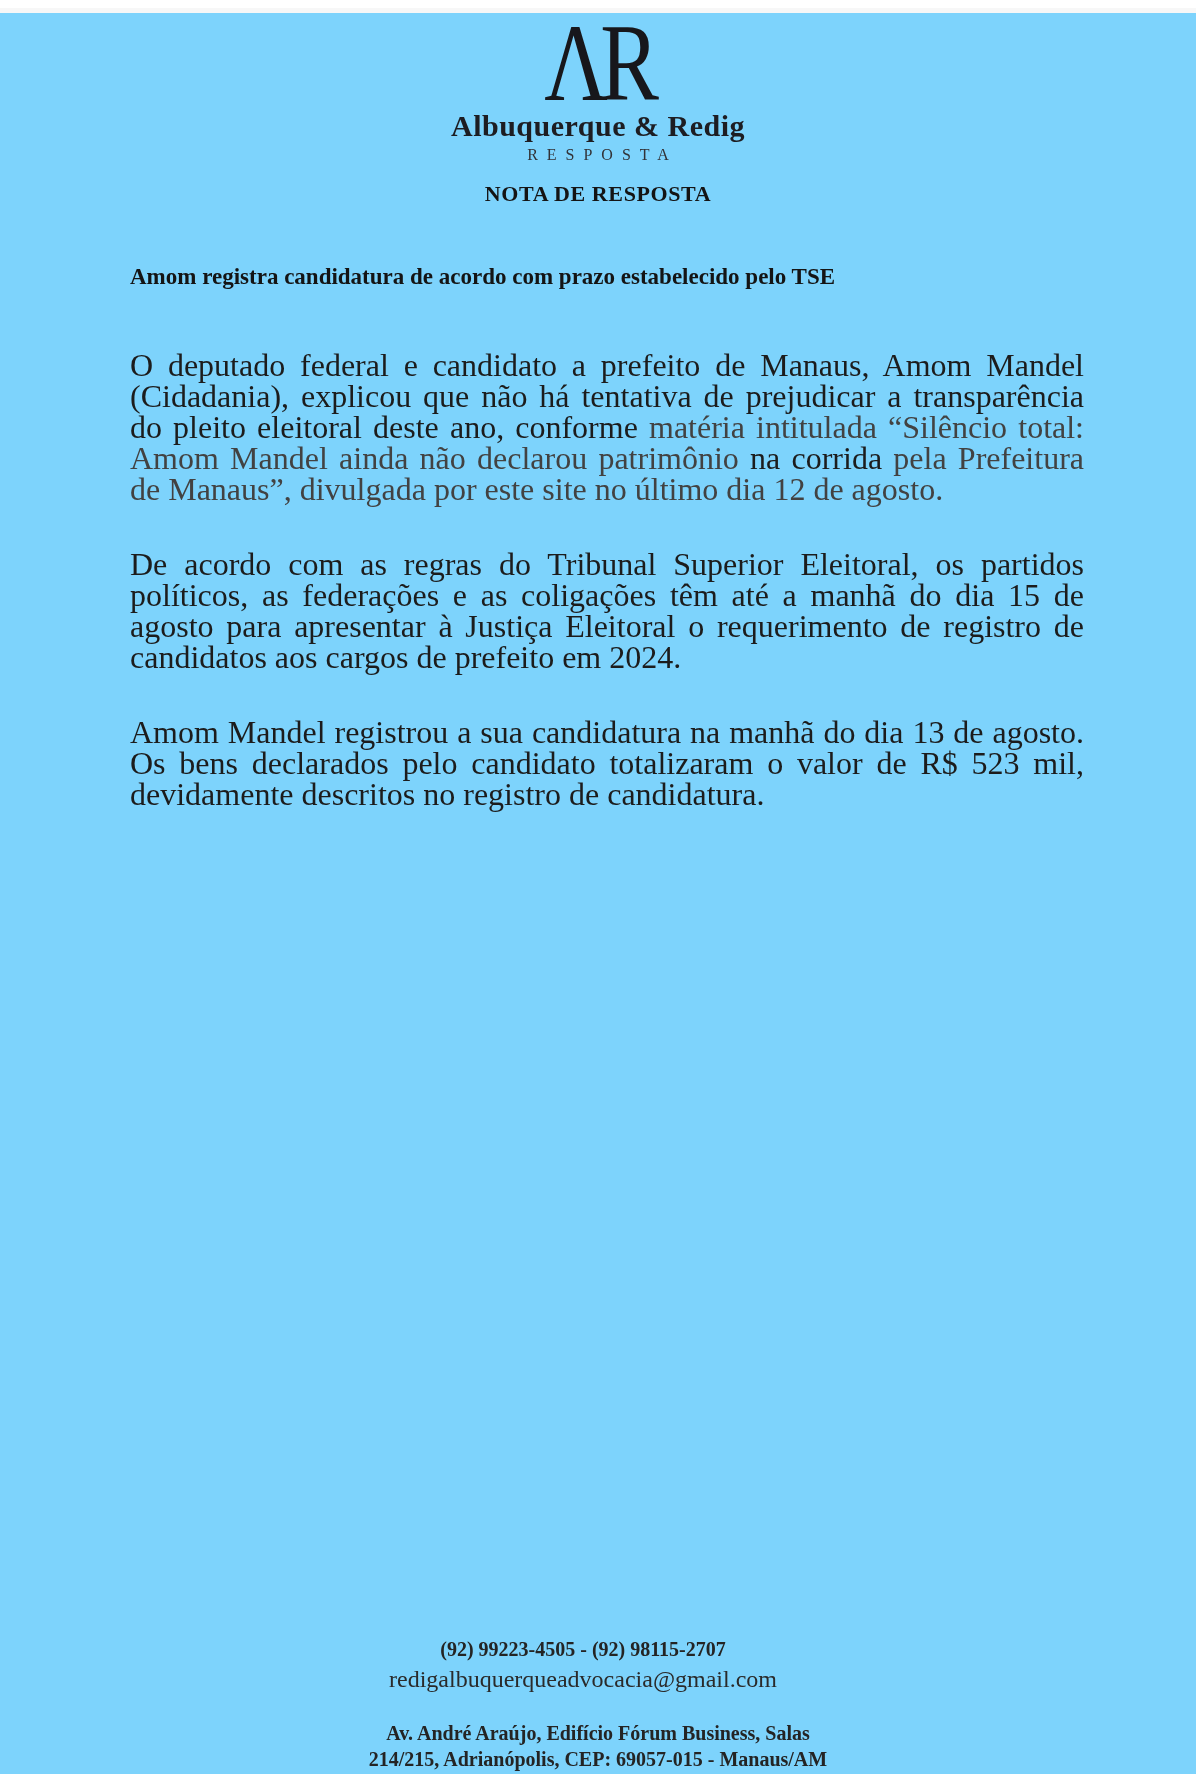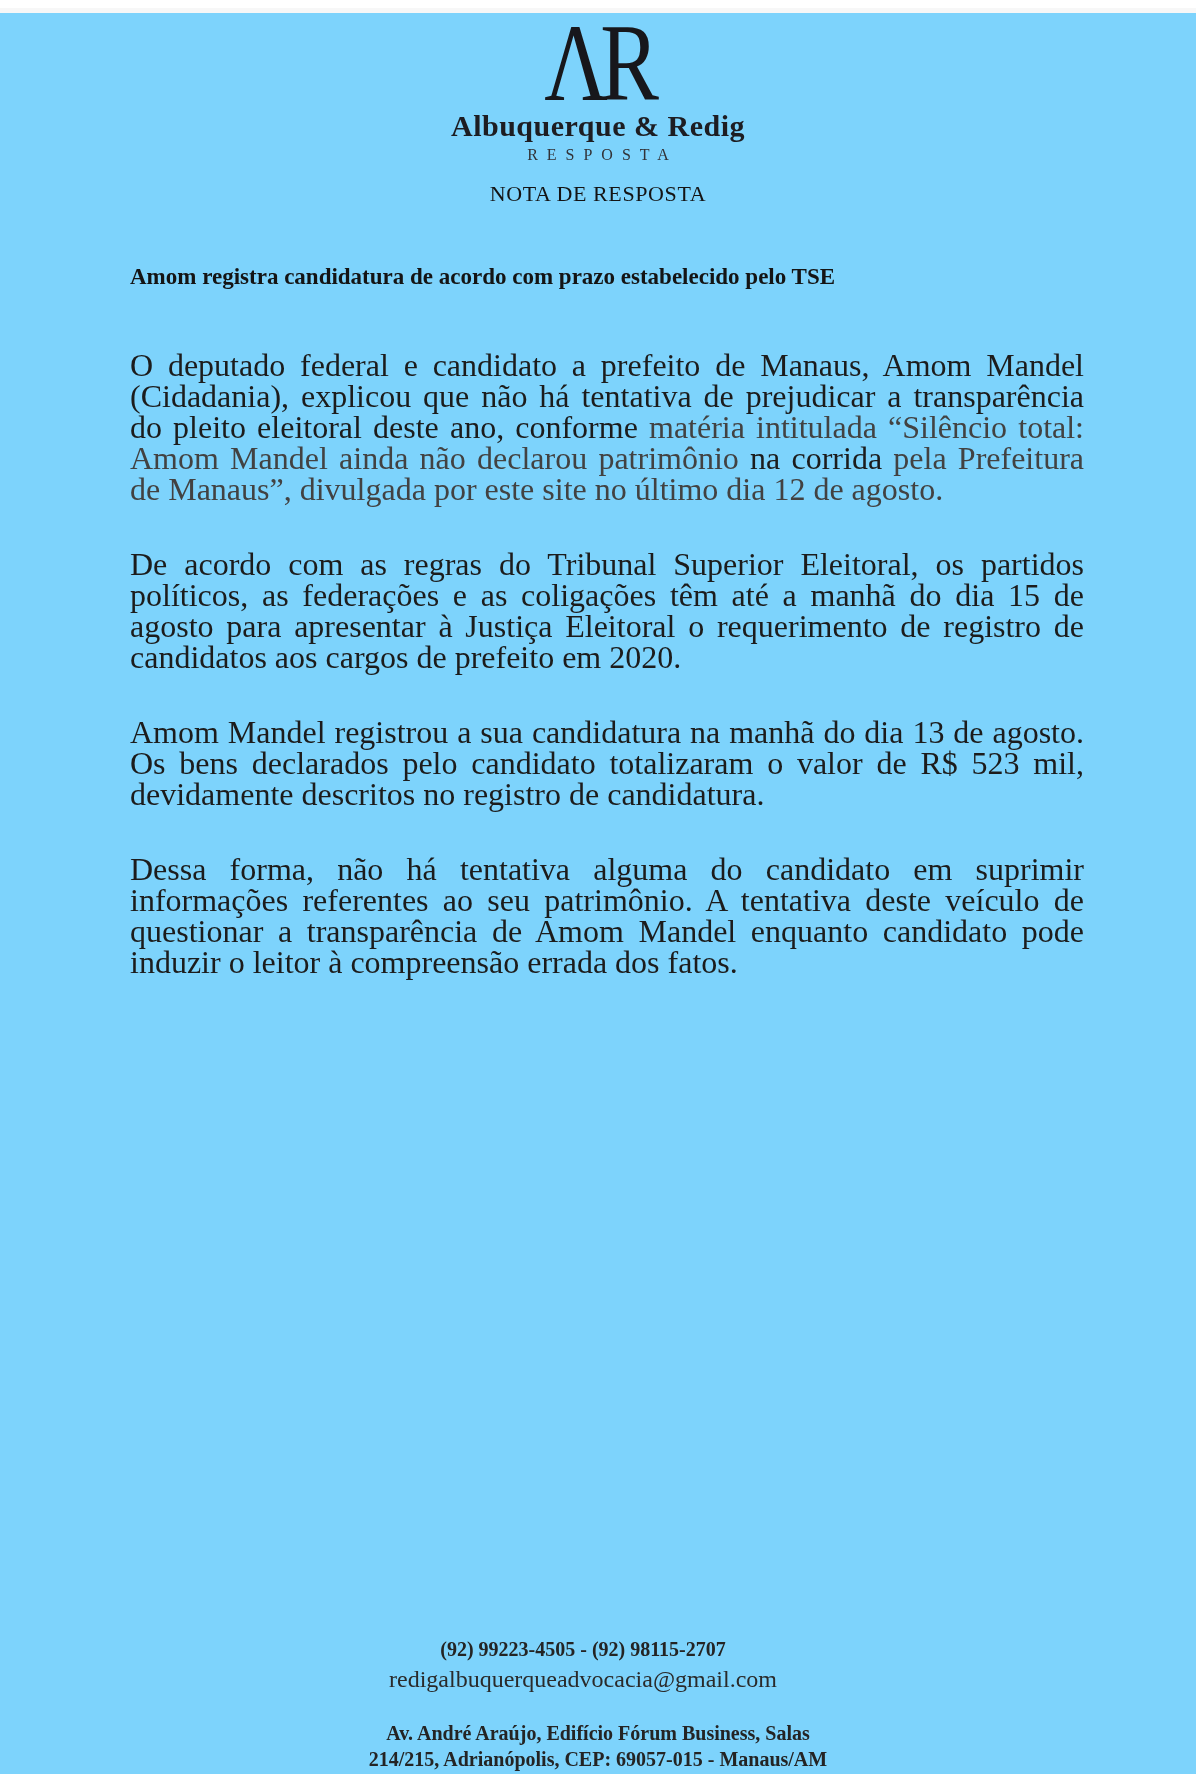--- a/index.html
+++ b/index.html
@@ -49,21 +49,21 @@
   .firm-subtitle {
     font-size: 16px;
     font-weight: 500;
     letter-spacing: 9px;
     text-indent: 9px;
     color: #323236;
     margin-top: 3px;
   }
   .doc-title {
     font-size: 22px;
-    font-weight: 400;
+    font-weight: 700;
     letter-spacing: 0.6px;
     margin: 17px 0 0 0;
     color: #141414;
   }
   
   .content {
     padding: 0 112px 0 130px;
   }
   .headline {
     font-size: 23px;
@@ -123,25 +123,24 @@
     <div class="firm-subtitle">RESPOSTA</div>
     <h1 class="doc-title">NOTA DE RESPOSTA</h1>
   </header>
 
   <main class="content">
 
     <h2 class="headline">Amom registra candidatura de acordo com prazo estabelecido pelo TSE</h2>
 
     <p class="para"><span>O deputado federal e candidato a prefeito de Manaus, Amom Mandel (Cidadania), explicou que não há tentativa de prejudicar a transparência do pleito eleitoral deste ano, conforme </span><span class="muted">matéria intitulada “Silêncio total: Amom Mandel ainda não declarou patrimônio</span><span> na corrida </span><span class="muted">pela Prefeitura de Manaus”, divulgada por este site no último dia 12 de agosto.</span></p>
 
-    <p class="para">De acordo com as regras do Tribunal Superior Eleitoral, os partidos políticos, as federações e as coligações têm até a manhã do dia 15 de agosto para apresentar à Justiça Eleitoral o requerimento de registro de candidatos aos cargos de prefeito em 2020.</p>
+    <p class="para">De acordo com as regras do Tribunal Superior Eleitoral, os partidos políticos, as federações e as coligações têm até a manhã do dia 15 de agosto para apresentar à Justiça Eleitoral o requerimento de registro de candidatos aos cargos de prefeito em 2024.</p>
 
     <p class="para">Amom Mandel registrou a sua candidatura na manhã do dia 13 de agosto. Os bens declarados pelo candidato totalizaram o valor de R$ 523 mil, devidamente descritos no registro de candidatura.</p>
 
-    <p class="para">Dessa forma, não há tentativa alguma do candidato em suprimir informações referentes ao seu patrimônio. A tentativa deste veículo de questionar a transparência de Amom Mandel enquanto candidato pode induzir o leitor à compreensão errada dos fatos.</p>
 
   </main>
 
   <footer class="letter-footer">
     <div class="footer-phones">(92) 99223-4505 - (92) 98115-2707</div>
     <div class="footer-email">redigalbuquerqueadvocacia@gmail.com</div>
     <div class="footer-address">
       <div>Av. André Araújo, Edifício Fórum Business, Salas</div>
       <div>214/215, Adrianópolis, CEP: 69057-015 - Manaus/AM</div>
     </div>

